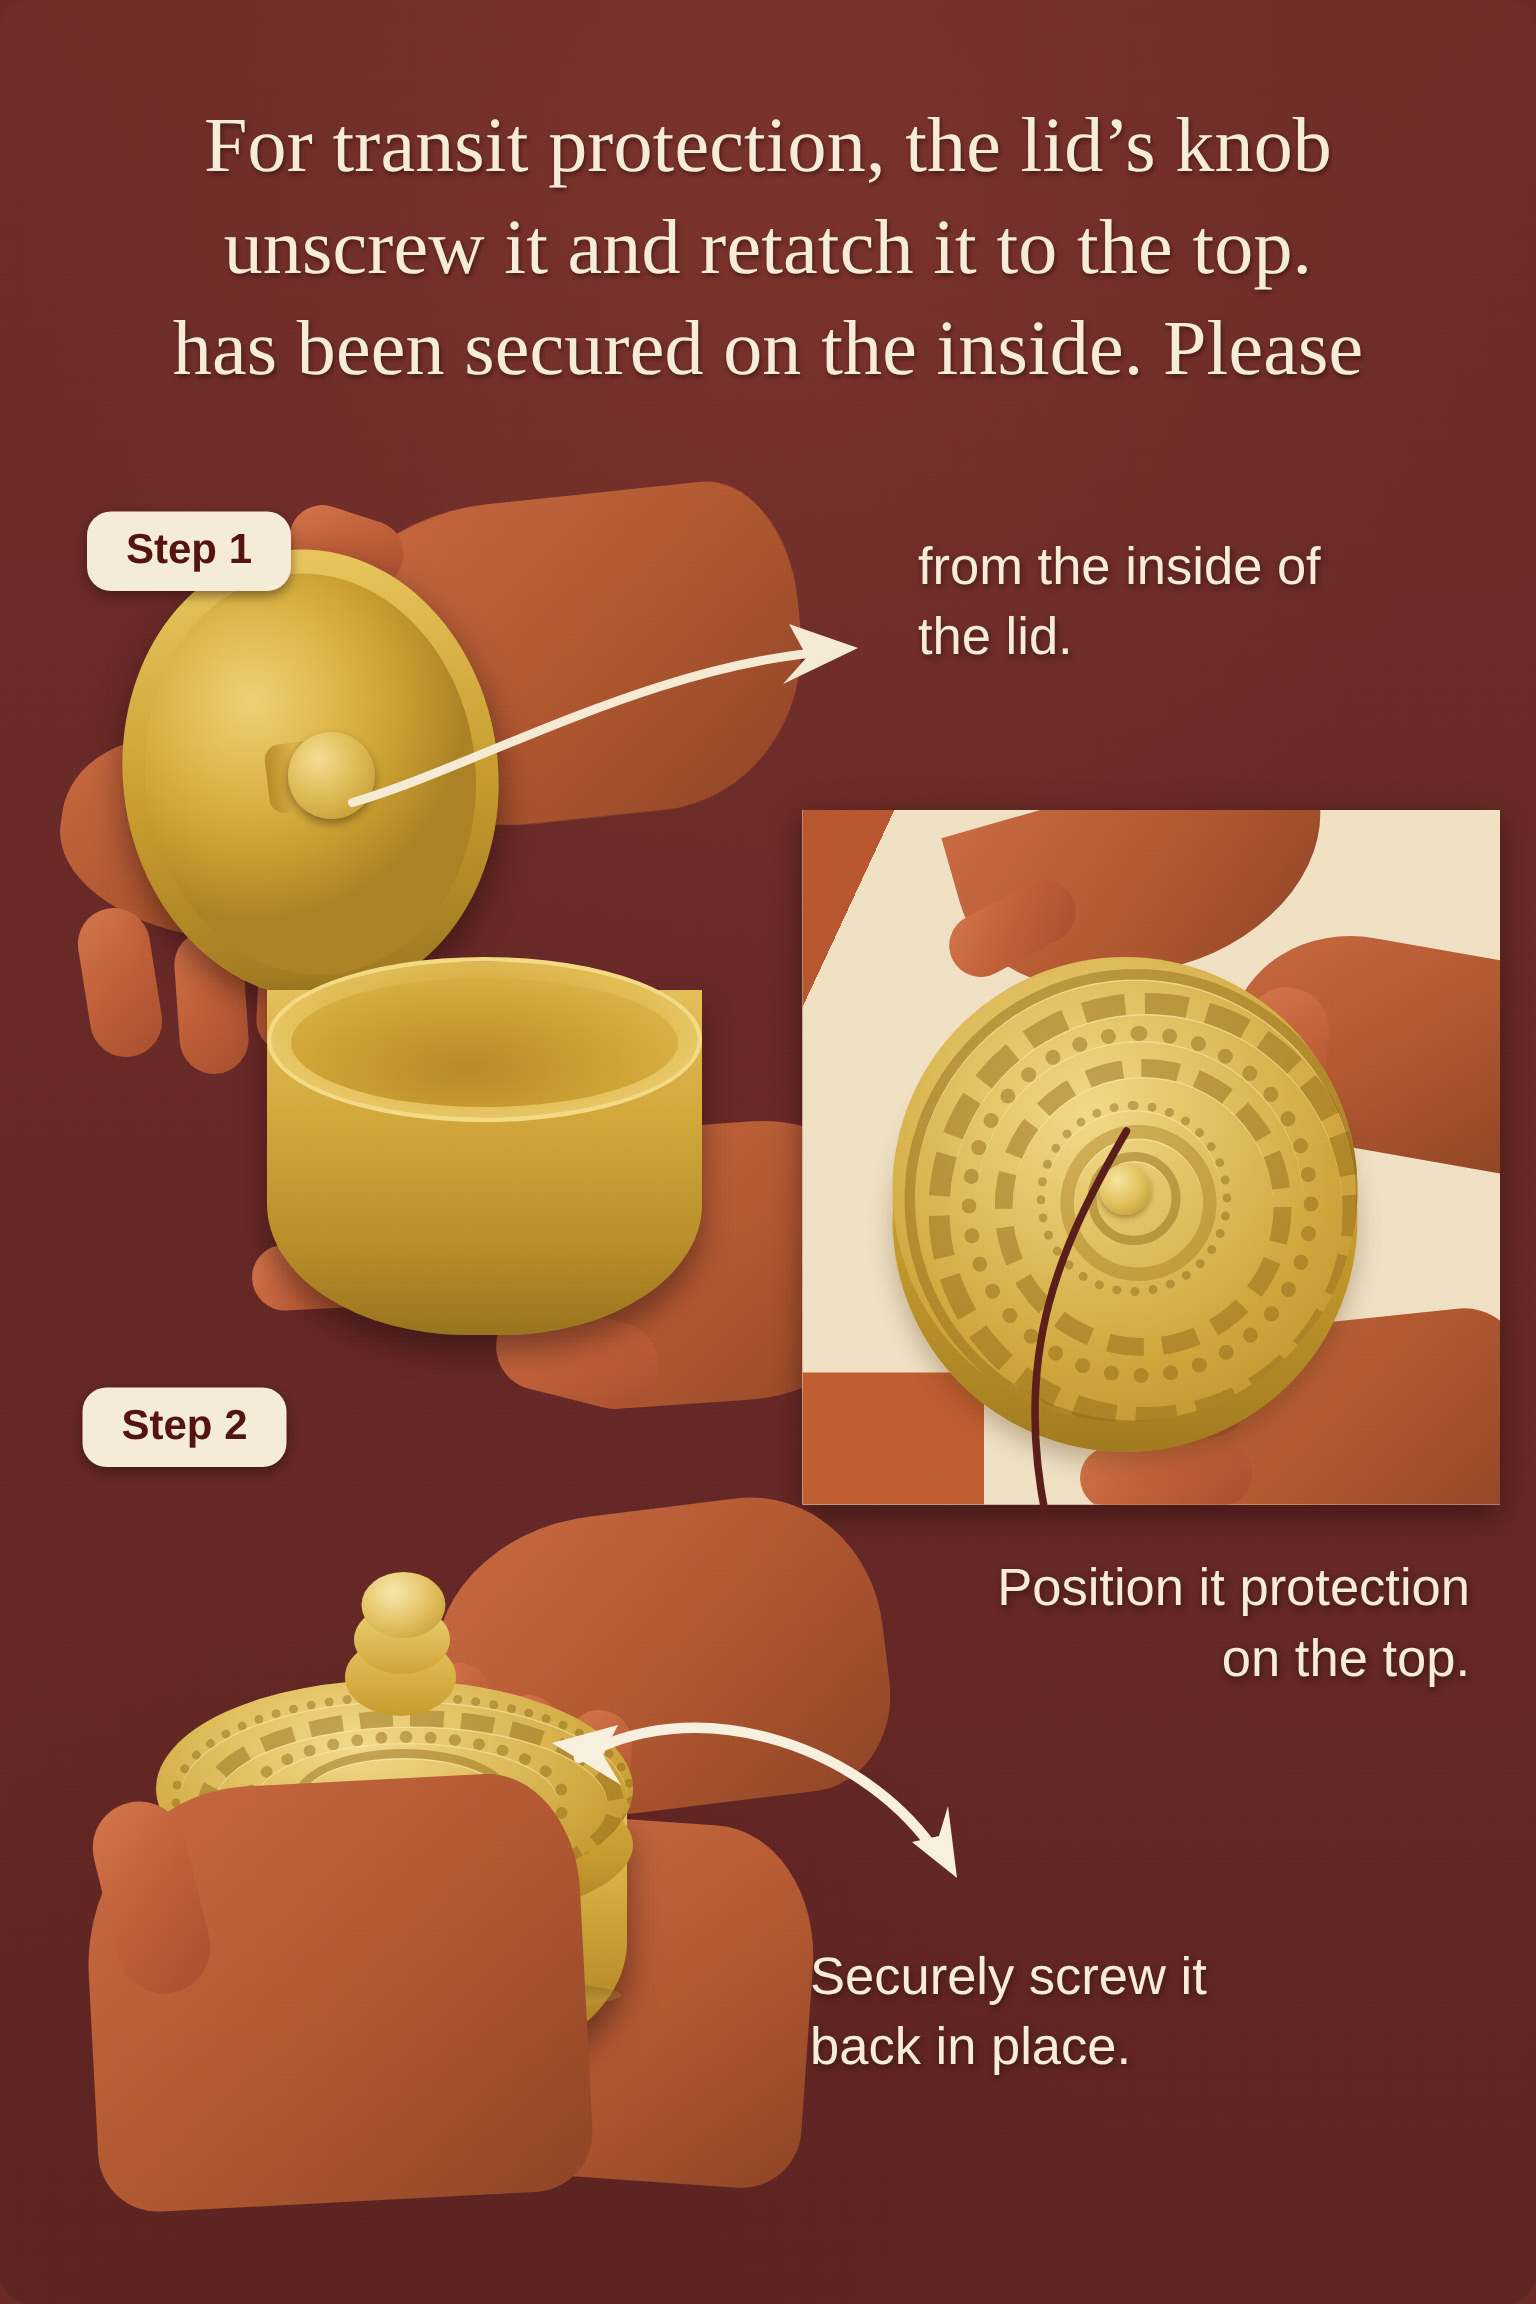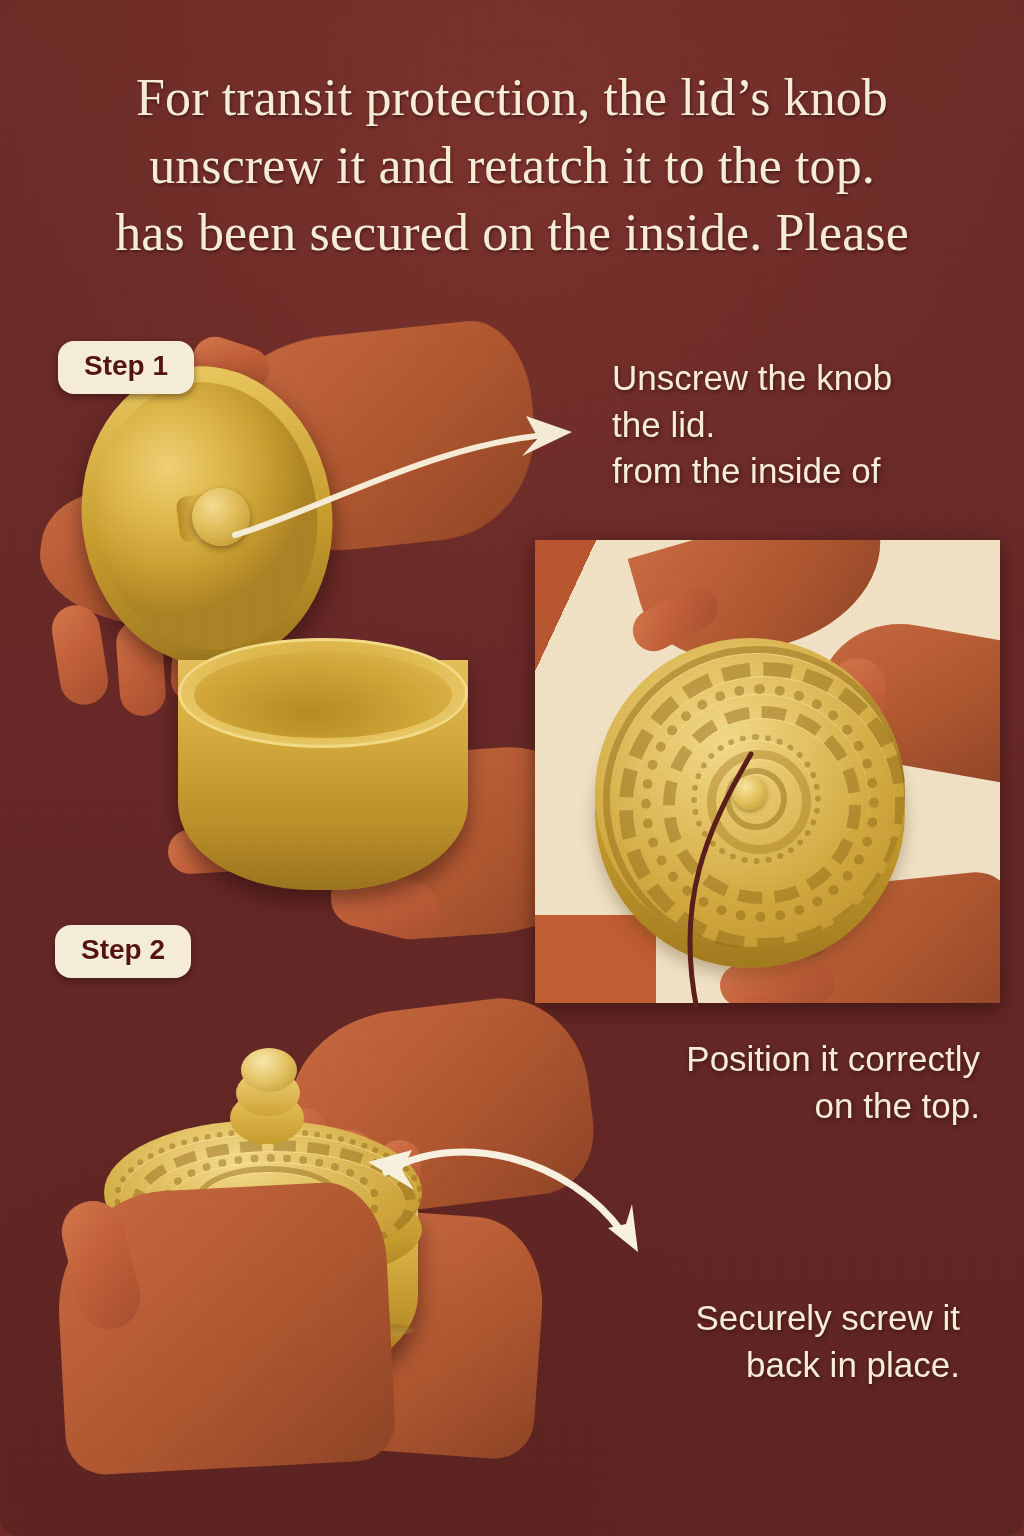--- a/index.html
+++ b/index.html
@@ -61,21 +61,21 @@
   
   .caption{
     position:absolute;
     color:#f6ecd8;
     font-size:35px;line-height:1.33;
     text-shadow:1px 2px 4px rgba(40,10,8,.6);
     z-index:35;
   }
   #cap1{left:612px;top:355px;width:360px;text-align:left;}
   #cap2{left:560px;top:1036px;width:420px;text-align:right;}
-  #cap3{left:540px;top:1295px;width:400px;text-align:right;margin-left:20px;}
+  #cap3{left:540px;top:1295px;width:400px;text-align:left;}
   .caption div{white-space:nowrap;}
 
   
   .art{position:absolute;}
   .skin{
     background:linear-gradient(140deg,#d4764c 0%,#c2613a 45%,#a74e2e 100%);
   }
   .skin-d{
     background:linear-gradient(140deg,#c96a42 0%,#b05730 55%,#8e4426 100%);
   }
@@ -365,26 +365,25 @@
   <svg class="arrow-svg" id="arrow3" viewBox="0 0 320 160">
     <path d="M 36 52 C 110 8, 220 40, 272 112" fill="none" stroke="#f7f0df" stroke-width="7" stroke-linecap="round"></path>
     <path d="M 18 42 L 62 30 L 52 50 L 64 70 Z" fill="#f7f0df"></path>
     <path d="M 288 132 L 258 108 L 276 104 L 282 84 Z" fill="#f7f0df"></path>
   </svg>
 
   <div class="badge" id="badge1">Step 1</div>
   <div class="badge" id="badge3">Step 2</div>
 
   <div class="caption" id="cap1">
-    <div>Unscrew the knob</div>
+    <div>from the inside of</div>
     <div>the lid.</div>
-    <div>from the inside of</div>
   </div>
   <div class="caption" id="cap2">
-    <div>Position it correctly</div>
+    <div>Position it protection</div>
     <div>on the top.</div>
   </div>
   <div class="caption" id="cap3">
     <div>Securely screw it</div>
     <div>back in place.</div>
   </div>
 
   <div id="grain"></div>
 </div>
 

